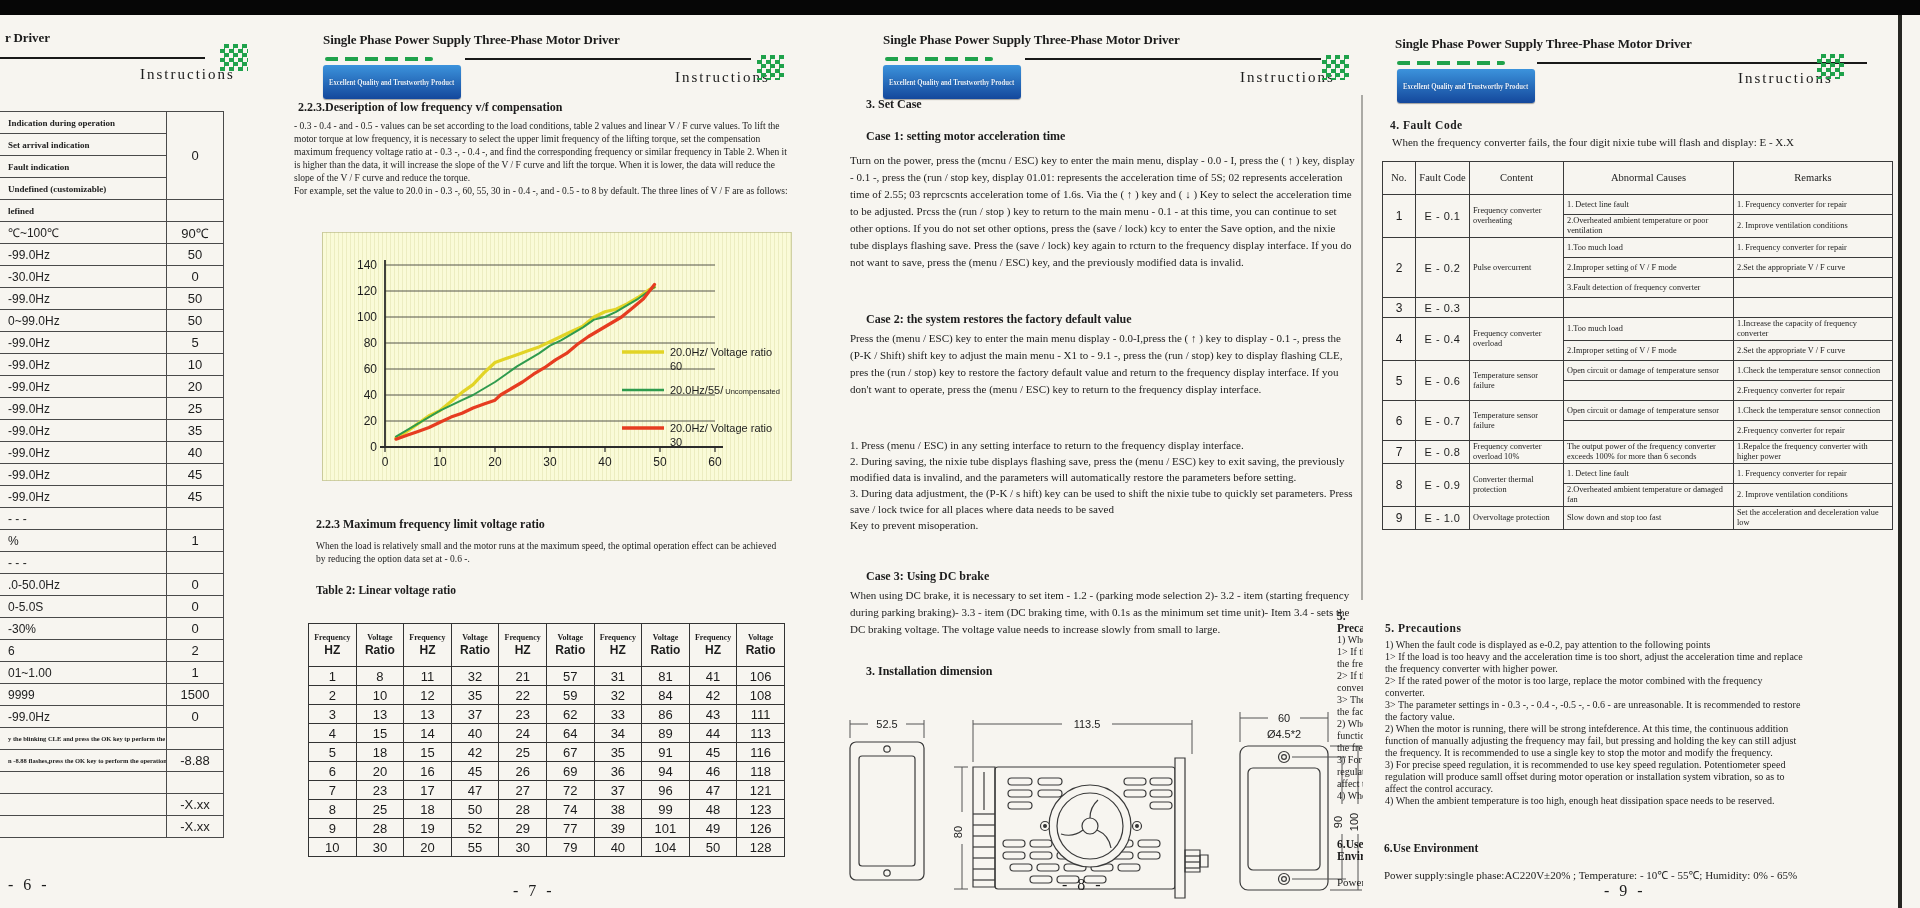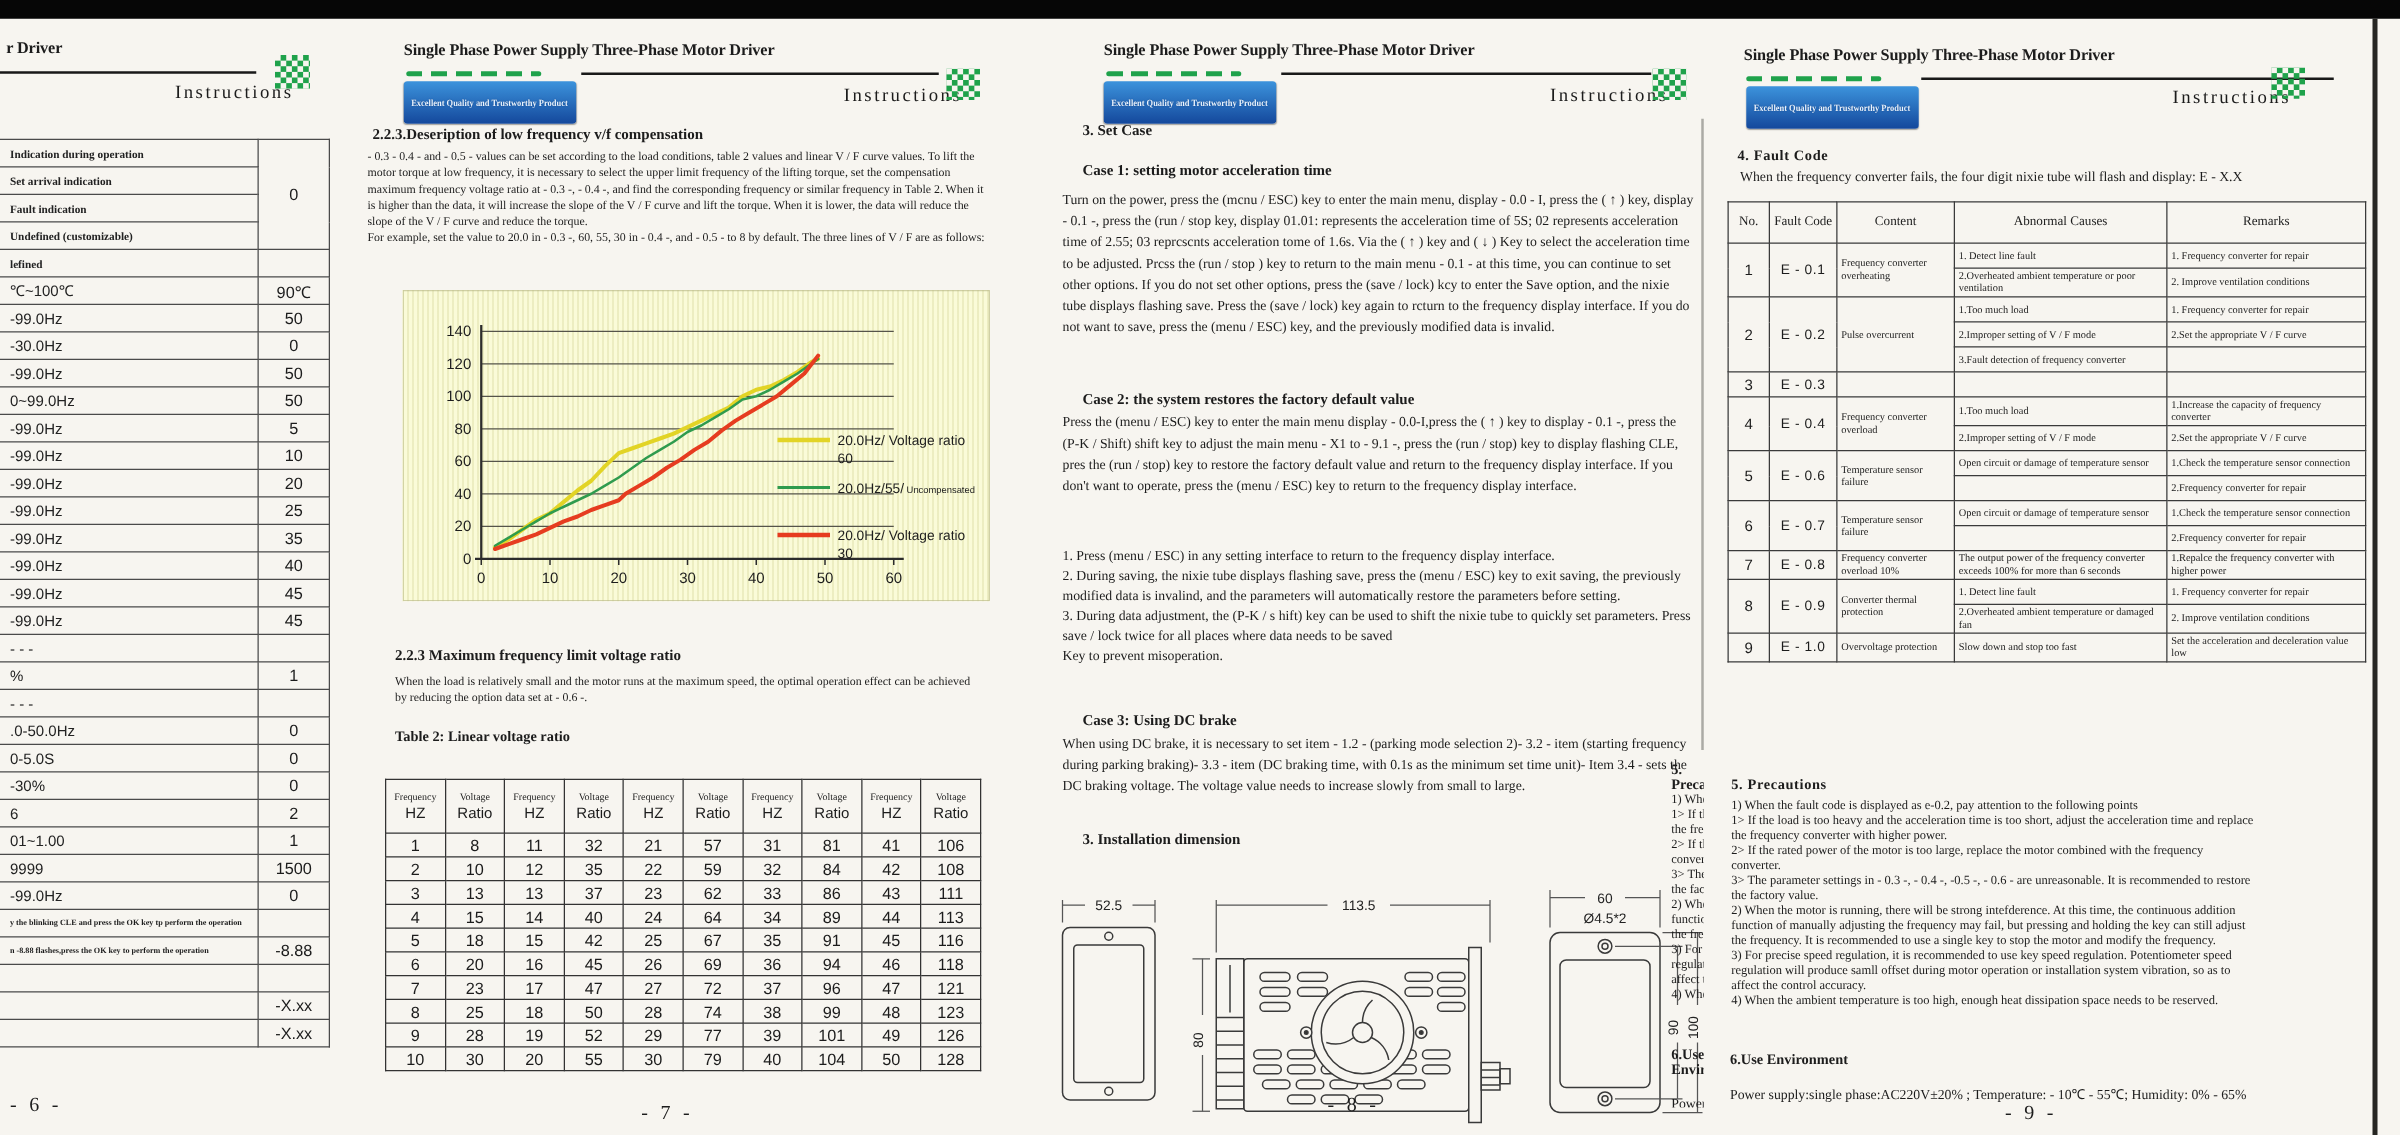--- a/index.html
+++ b/index.html
@@ -28,40 +28,40 @@
          background:linear-gradient(180deg,var(--badge-blue-1),var(--badge-blue-2));
          box-shadow:0 1px 1px rgba(0,0,0,.35);}
   .badge span{color:#eaf4ff;font-size:7.5px;font-weight:700;white-space:nowrap;transform:scaleX(.9);
          text-shadow:0 0 1px #0a3a7a;}
   .instructions{position:absolute;font-size:15px;letter-spacing:2px;white-space:nowrap;}
   .checker{position:absolute;background:repeating-conic-gradient(var(--checker-green) 0 25%, rgba(0,0,0,0) 0 50%);
            background-size:9px 9px;}
   .pagenum{position:absolute;font-size:16px;letter-spacing:3px;white-space:nowrap;}
 
   
-  #p6-table{position:absolute;left:0;top:87px;width:264px;border-collapse:collapse;table-layout:fixed;}
+  #p6-table{position:absolute;left:0;top:87px;width:224px;border-collapse:collapse;table-layout:fixed;}
   #p6-table td{border:1px solid #4a4a4a;border-left:none;padding:0 0 0 8px;height:21px;overflow:hidden;white-space:nowrap;}
   #p6-table td.p6-val{border-left:1px solid #4a4a4a;width:56px;text-align:center;padding:0;
         font-family:"Liberation Sans",sans-serif;font-size:13px;}
   td.p6-label-sm{font-size:9px;font-weight:700;color:#222;}
   td.p6-label{font-family:"Liberation Sans",sans-serif;font-size:12px;color:#222;}
   td.p6-label-tiny{font-size:6.5px;font-weight:700;}
 
   
   .sec-head{position:absolute;font-weight:700;font-size:12px;white-space:nowrap;}
   .body-sm{position:absolute;font-size:9.5px;line-height:13px;text-align:left;white-space:pre-line;}
   #chart-box{position:absolute;left:42px;top:208px;width:470px;height:249px;
      background:
        repeating-linear-gradient(90deg,rgba(205,205,140,.30) 0 1px,rgba(0,0,0,0) 1px 4px),
        var(--chart-bg);
      box-shadow:inset 0 0 0 1px rgba(180,180,130,.6);}
   #t2-caption{position:absolute;font-weight:700;font-size:11.5px;}
   #t2{position:absolute;left:28px;top:599px;width:477px;border-collapse:collapse;table-layout:fixed;}
   #t2 th,#t2 td{border:1px solid #333;text-align:center;padding:0;}
-  #t2 th{height:42px;font-weight:400;}
+  #t2 th{height:42px;font-weight:700;}
   #t2 th .h1{display:block;font-size:8px;}
   #t2 th .h2{display:block;font-family:"Liberation Sans",sans-serif;font-size:12px;margin-top:1px;}
   #t2 td{height:18px;font-family:"Liberation Sans",sans-serif;font-size:13px;}
 
   
   .case-head{position:absolute;font-weight:700;font-size:12px;white-space:nowrap;margin-left:16px;}
   .body-md{position:absolute;font-size:11px;line-height:17px;}
   .note-line{font-size:11px;line-height:16px;}
   #install-svg{position:absolute;left:0px;top:658px;}
   #install-svg path,#install-svg rect,#install-svg circle,#install-svg line,#install-svg polyline

